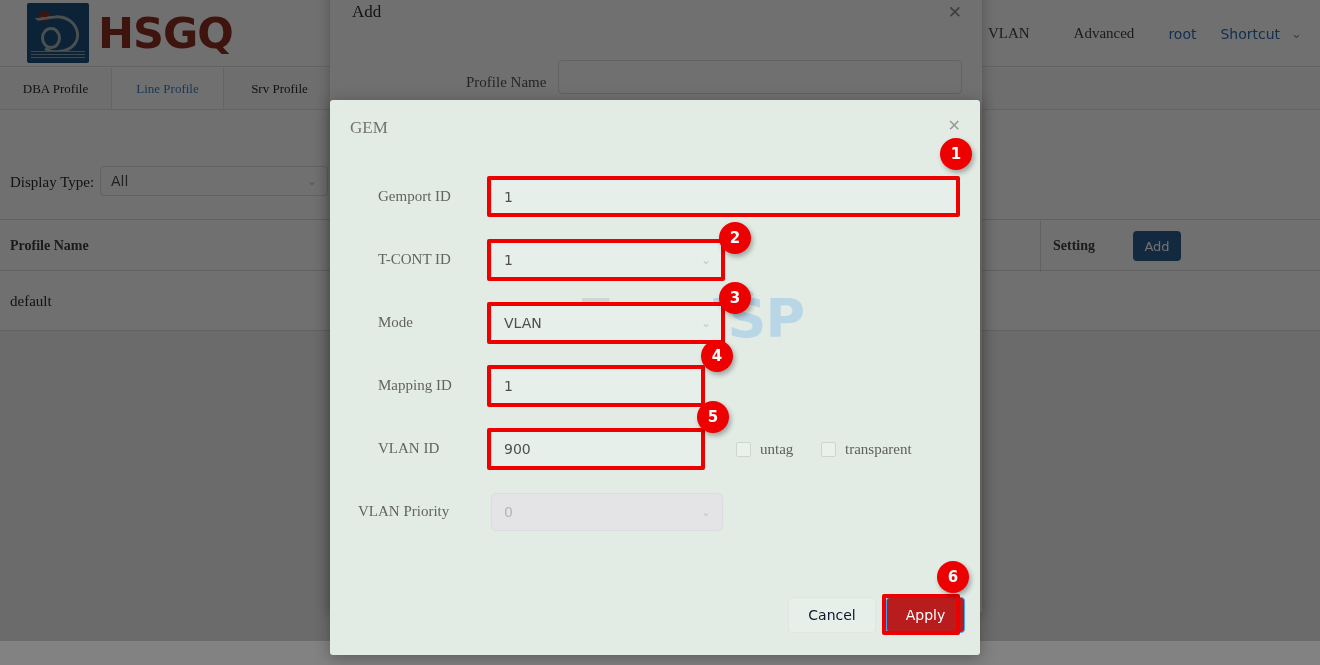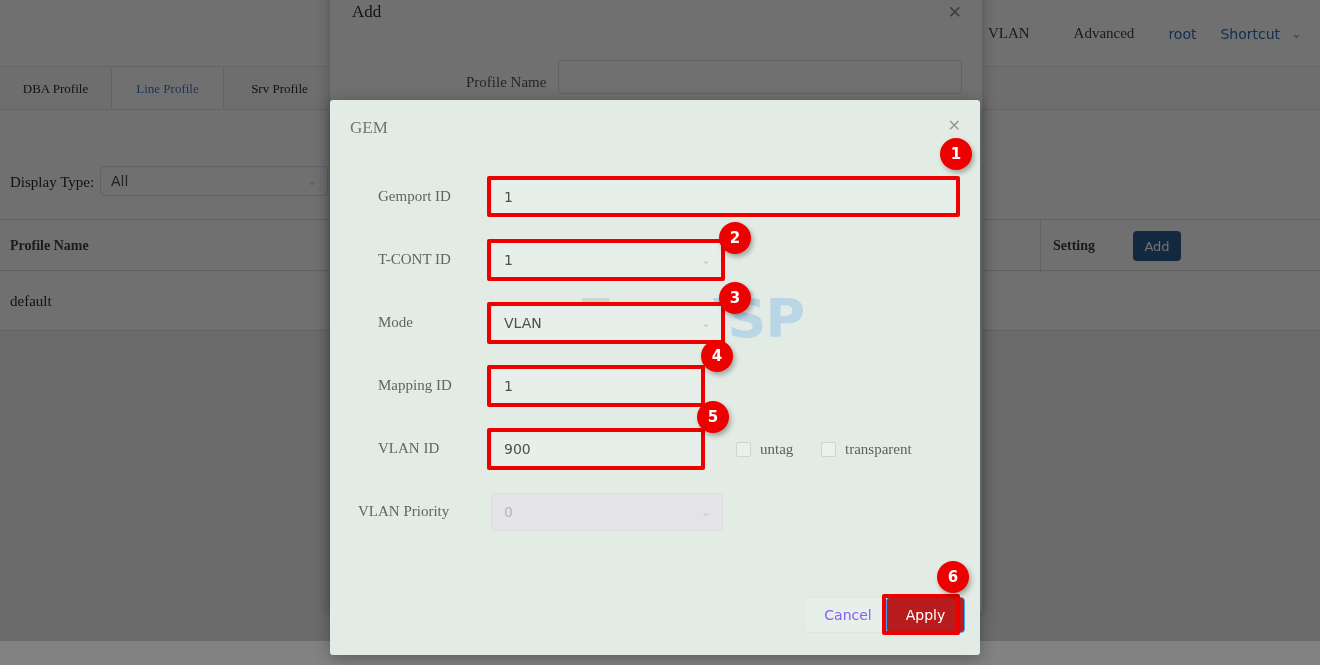--- a/index.html
+++ b/index.html
@@ -362,25 +362,25 @@
 
   
   .btn {
     position: absolute;
     display: flex; align-items: center; justify-content: center;
     border-radius: 4px;
     font-family: "DejaVu Sans", sans-serif;
     font-size: 14px;
   }
   .btn-cancel {
-    left: 474px; top: 497px;
+    left: 458px; top: 497px;
     width: 88px; height: 36px;
     border: 1px solid #dfe5e1;
     background: #e6efe9;
-    color: #8b5cf6;
+    color: #0f172a;
   }
   .btn-apply {
     left: 556px; top: 497px;
     width: 79px; height: 36px;
     background: #b91c1c;
     color: #ffffff;
     border: 1px solid #41a2f7;
   }
 
   
@@ -399,20 +399,29 @@
   }
 </style>
 </head>
 <body>
 
 <div id="app">
 
   <div class="bg-page">
 
     <div class="hdr">
+      <div class="logo-wrap">
+        <div class="logo-mark">
+          <div class="dot"></div>
+          <div class="swoosh"></div>
+          <div class="swoosh2"></div>
+          <div class="lines"></div>
+        </div>
+        <div class="logo-text">HSGQ</div>
+      </div>
       <div class="hdr-nav">
         <div class="nav-item">VLAN</div>
         <div class="nav-item">Advanced</div>
         <div class="nav-user">root</div>
         <div class="nav-shortcut">Shortcut</div>
         <div class="caret">⌄</div>
       </div>
     </div>
 
     <div class="tabrow">

